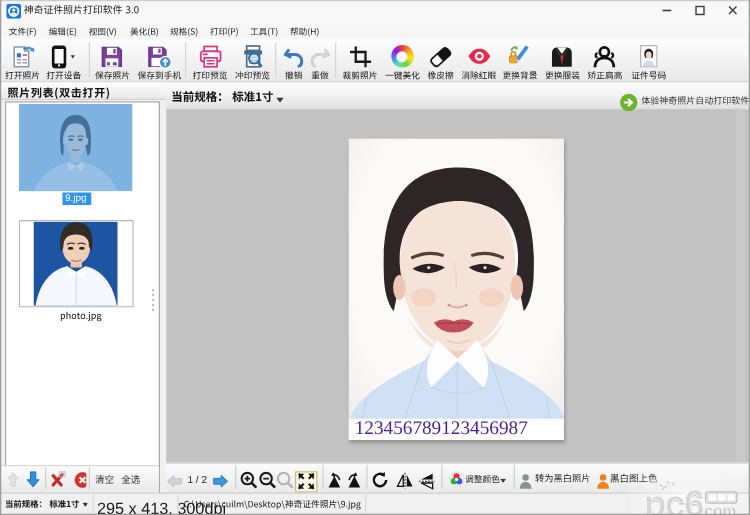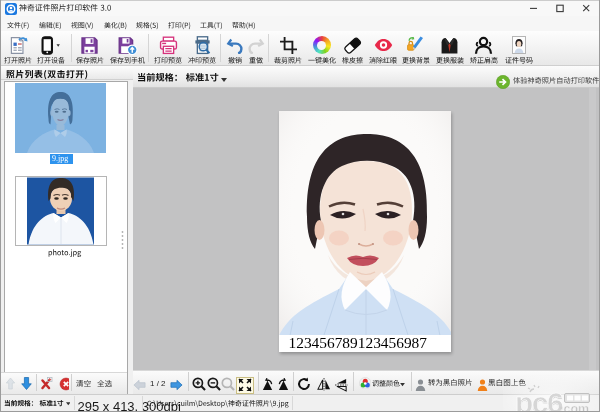--- a/index.html
+++ b/index.html
@@ -521,21 +521,21 @@
 <path d="M39.5 26.5 q3 -1.5 5 0 M47 26.5 q3 -1.5 5 0" stroke="#54718e" stroke-width="0.9" fill="none"></path>
 <ellipse cx="41.7" cy="28.8" rx="1.9" ry="1" fill="#4e6781"></ellipse>
 <ellipse cx="49.3" cy="28.8" rx="1.9" ry="1" fill="#4e6781"></ellipse>
 <path d="M42.5 36.5 q3 1.8 6 0" stroke="#8f7a93" stroke-width="1.2" fill="none"></path>
 <path d="M41.5 42 h8 v5 h-8 z" fill="#a7c2dc"></path>
 <path d="M12 70 C17 56 29 49.5 39.5 46.5 L45.5 50 L51.5 46.5 C62 49.5 74 56 79 70 Z" fill="#a3c8ec"></path>
 <path d="M39.5 46.5 L45.5 50 L41 54 Q38.5 50 39.5 46.5Z M51.5 46.5 L45.5 50 L50 54 Q52.5 50 51.5 46.5Z" fill="#c3daf0"></path>
 <rect width="91" height="70" fill="rgba(90,150,205,0.18)"></rect>
 </svg>
 <div class="ico" style="left:50px;top:153.5px;width:23px;height:10px;background:#2d93ee"></div>
-<div class="ico" style="left:52px;top:154px;width:22px;height:9px;font-size:8px;color:#fff;font-family:Liberation Serif, serif;line-height:9px">9.jpg</div>
+<div class="ico" style="left:52px;top:154px;width:22px;height:9px;font-size:8px;color:#fff;font-family:Liberation Sans, sans-serif;line-height:9px">9.jpg</div>
 <svg class="ico" style="left:15px;top:176px" width="92" height="70" viewBox="0 0 92 70">
 <rect x="0.5" y="0.5" width="91" height="69" fill="#fff" stroke="#b5b5b5"></rect>
 <rect x="12" y="1.5" width="67" height="67" fill="#1d55a2"></rect>
 <rect x="41.5" y="29" width="9" height="9" fill="#e8c8ae"></rect>
 <ellipse cx="46" cy="22.5" rx="11" ry="12.5" fill="#efd0b6"></ellipse>
 <path d="M33.5 25 C31.5 7 38 2 46 2 C54.5 2 61 7.5 58.5 25 L56 21 C57 15.5 53 12 47.5 11.7 C41 11.4 37 13.5 36 18 L35.5 22.5 Z" fill="#332b26"></path>
 <path d="M38.5 19.5 q3.5 -1.8 6.5 -0.3 M53.5 19.5 q-3.5 -1.8 -6.5 -0.3" stroke="#4a3b32" stroke-width="1.1" fill="none"></path>
 <ellipse cx="41.5" cy="22.5" rx="2.3" ry="1.2" fill="#2e2620"></ellipse>
 <ellipse cx="50.5" cy="22.5" rx="2.3" ry="1.2" fill="#2e2620"></ellipse>
 <path d="M42 32 q4 2.2 8 0" stroke="#c08b7c" stroke-width="1.4" fill="none"></path>
@@ -658,21 +658,21 @@
 <path d="M66 199 q21 9 42 0" stroke="#c3d4ea" stroke-width="1" fill="none"></path>
 <path d="M14 210 Q10 224 10 241 M158 210 Q162 224 162 241" stroke="#bed2ea" stroke-width="1" fill="none"></path>
 <rect x="0" y="224" width="172" height="17" fill="#fff"></rect>
 <defs>
       <radialGradient id="pbg" cx="0.5" cy="0.42" r="0.78">
         <stop offset="0.5" stop-color="#fcfbfa" stop-opacity="0"></stop>
         <stop offset="1" stop-color="#e7e4e3"></stop>
       </radialGradient>
     </defs>
 </svg>
-<div class="ico" style="left:279px;top:334px;width:148px;text-align:right;font-family:'Liberation Serif',serif;font-size:15.4px;color:#000000;letter-spacing:0px">123456789123456987</div>
+<div class="ico" style="left:279px;top:334px;width:148px;text-align:center;font-family:'Liberation Serif',serif;font-size:15.4px;color:#4c1d95;letter-spacing:0px">123456789123456987</div>
 <svg class="ico" style="left:133.0px;top:378.5px" width="13" height="12" viewBox="0 0 14 12">
 <path d="M6.5 1L1 6l5.5 5V8.5H13v-5H6.5z" fill="#ccd2da" stroke="#bcc4ce" stroke-width="0.8"></path>
   </svg>
 <div class="ico" style="left:150px;top:379px;font-size:8px;color:#222;font-family:Liberation Sans, sans-serif">1 / 2</div>
 <svg class="ico" style="left:170.0px;top:378.5px" width="13" height="12" viewBox="0 0 14 12">
 <path d="M7.5 1L13 6l-5.5 5V8.5H1v-5h6.5z" fill="#3f96e0" stroke="#2272b8" stroke-width="0.8"></path>
   </svg>
 <div class="bsep" style="left:188px;top:372px"></div>
 <svg class="ico" style="left:192.0px;top:377px" width="14" height="14" viewBox="0 0 15 15">
 <circle cx="6.3" cy="6.3" r="4.9" fill="none" stroke="#1a1a1a" stroke-width="1.8"></circle>

